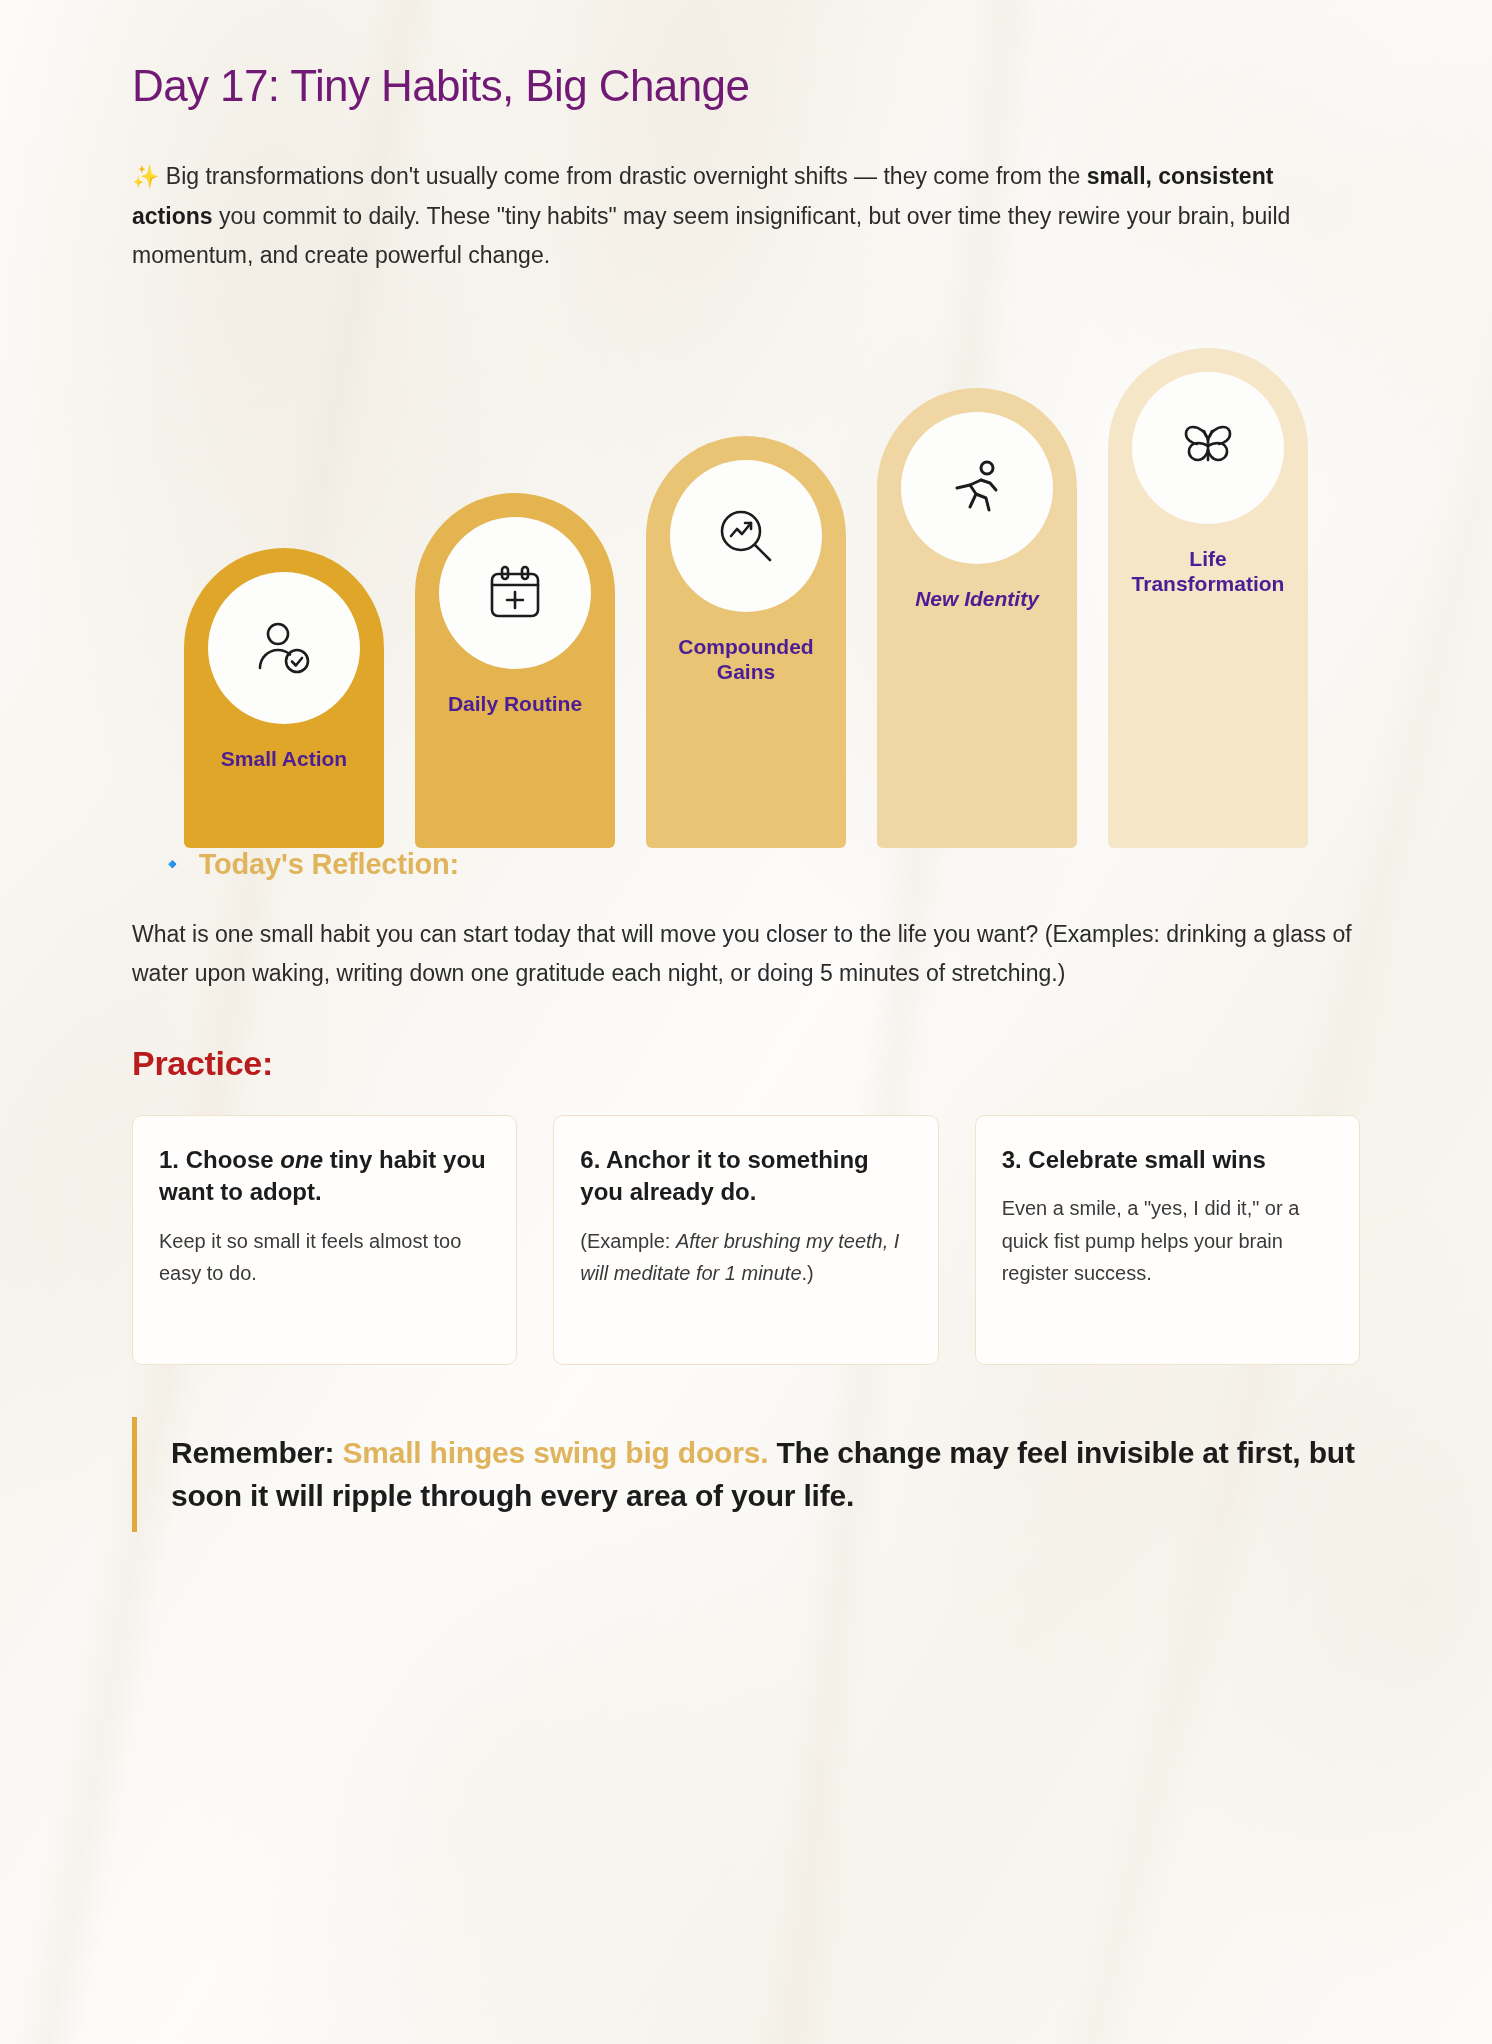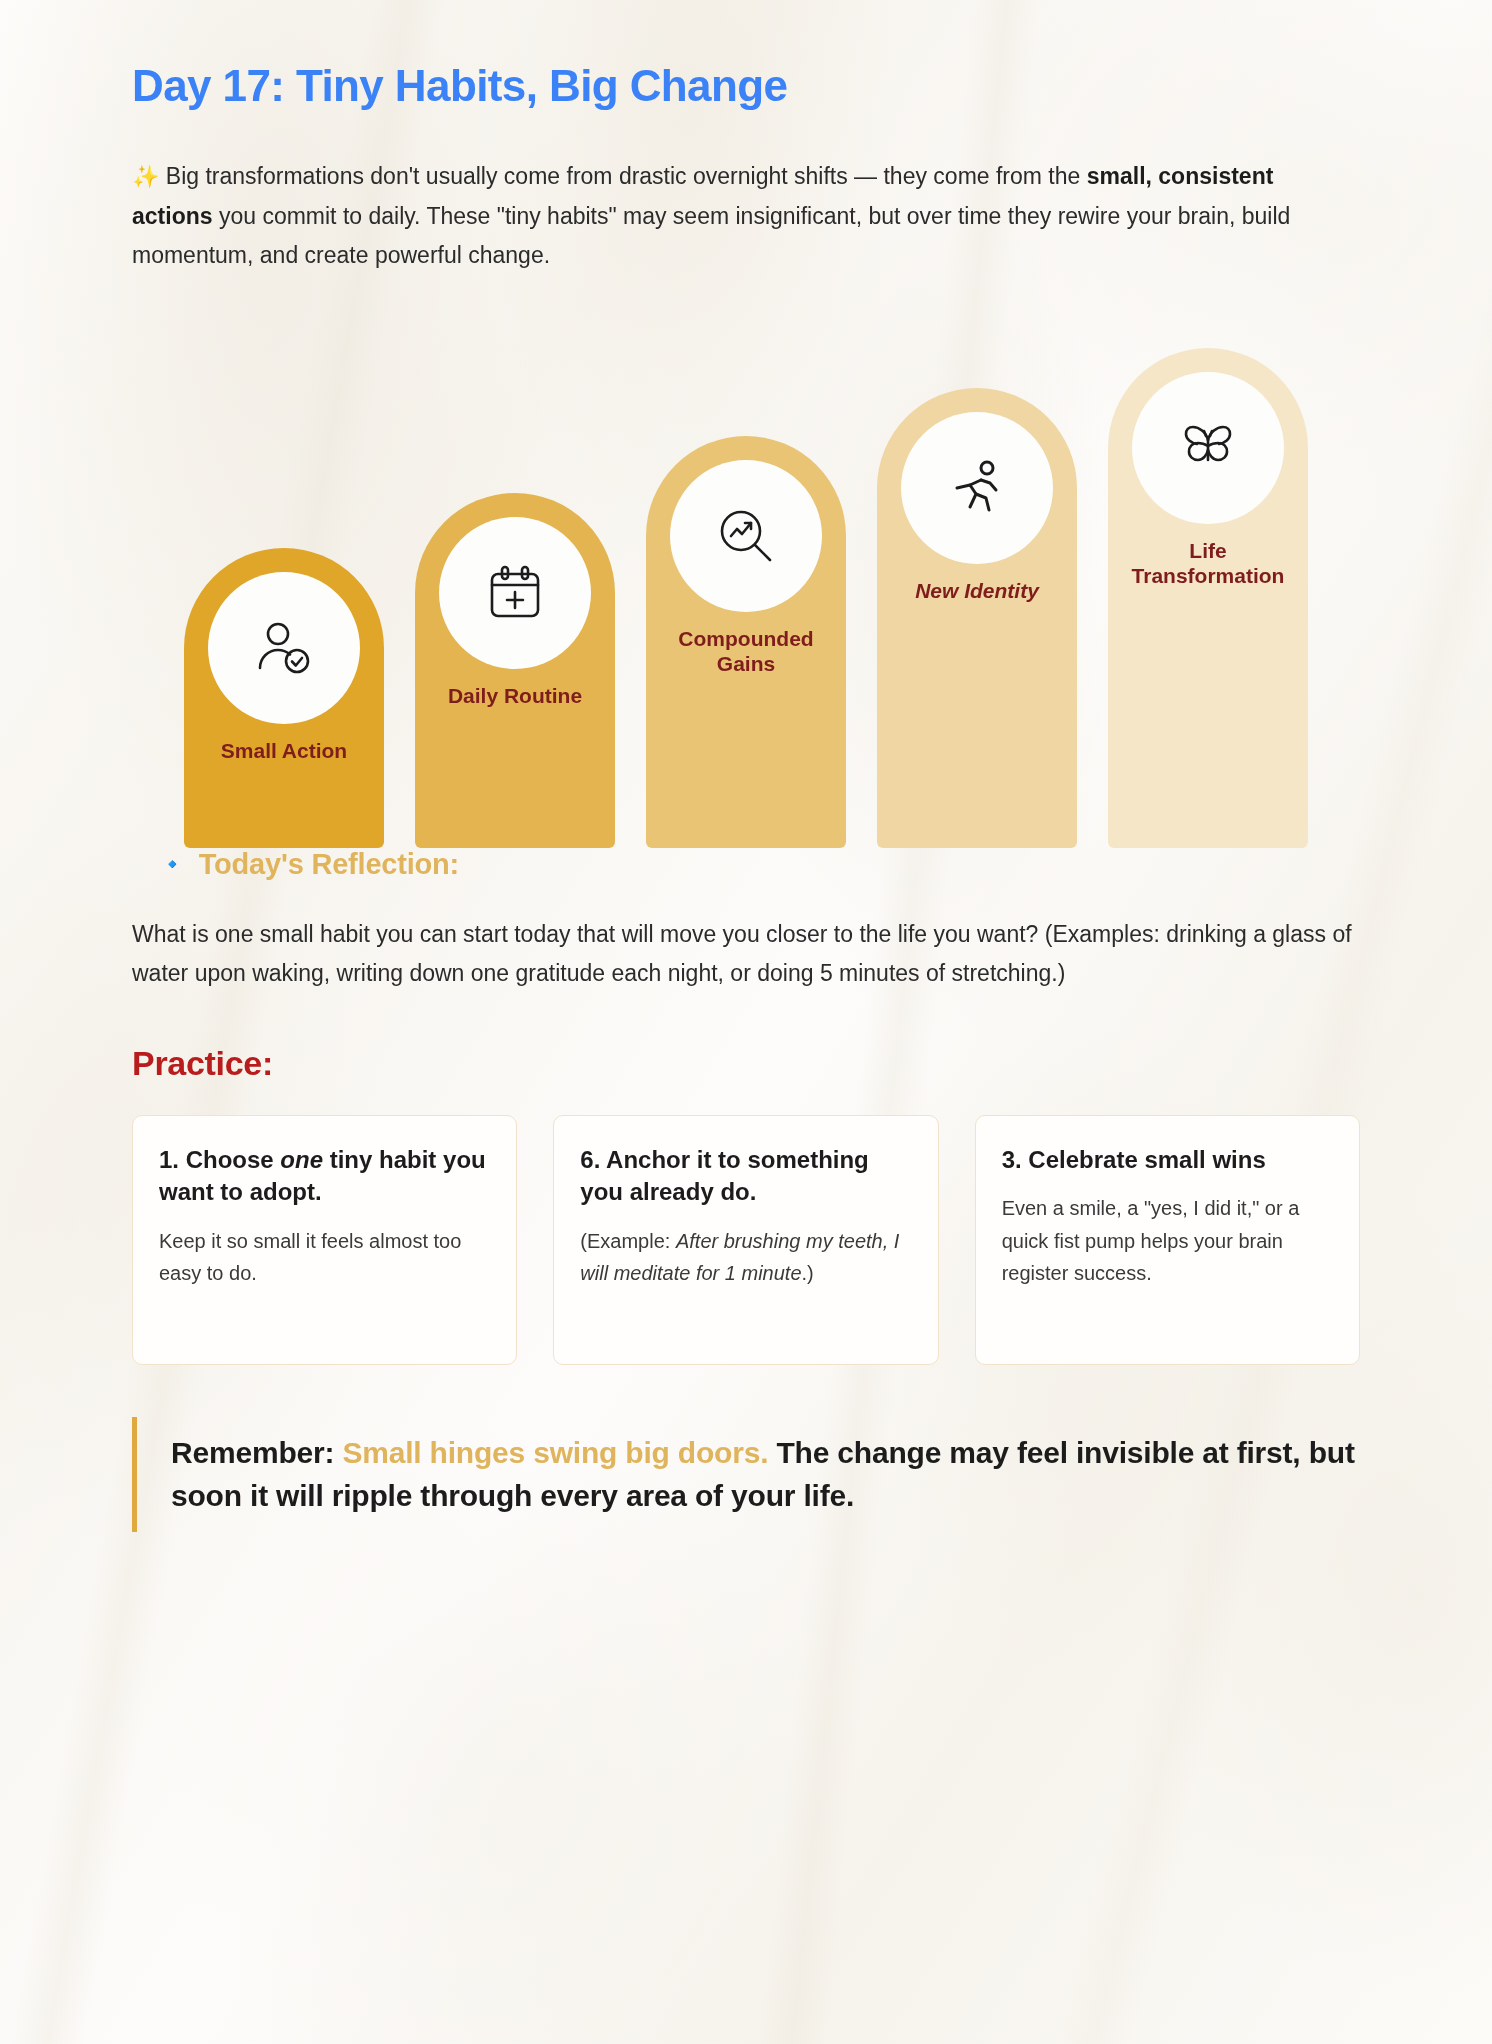--- a/index.html
+++ b/index.html
@@ -44,22 +44,22 @@
   #page {
     position: relative;
     width: 1492px;
     height: 2044px;
     padding: 0 132px;
   }
 
   
   #page-title {
     font-size: 44px;
-    font-weight: 700;
-    color: #3b82f6;
+    font-weight: 400;
+    color: #701a75;
     letter-spacing: -0.6px;
     padding-top: 58px;
     line-height: 1.25;
   }
 
   
   .intro {
     margin-top: 44px;
     font-size: 23px;
     line-height: 1.72;
@@ -96,26 +96,26 @@
     min-height: 152px;
     border-radius: 50%;
     background: #fdfdfc;
     margin-top: 24px;
     display: flex;
     align-items: center;
     justify-content: center;
   }
   .bar-icon svg { width: 64px; height: 64px; display: block; }
   .bar-label {
-    margin-top: 14px;
+    margin-top: 22px;
     width: 168px;
     text-align: center;
     font-size: 21px;
     font-weight: 700;
-    color: #7f1d1d;
+    color: #4c1d95;
     line-height: 1.22;
     word-break: break-word;
   }
 
   
   #reflection-heading {
     margin-left: 28px;
     font-size: 29px;
     font-weight: 700;
     color: #e0b45c;

